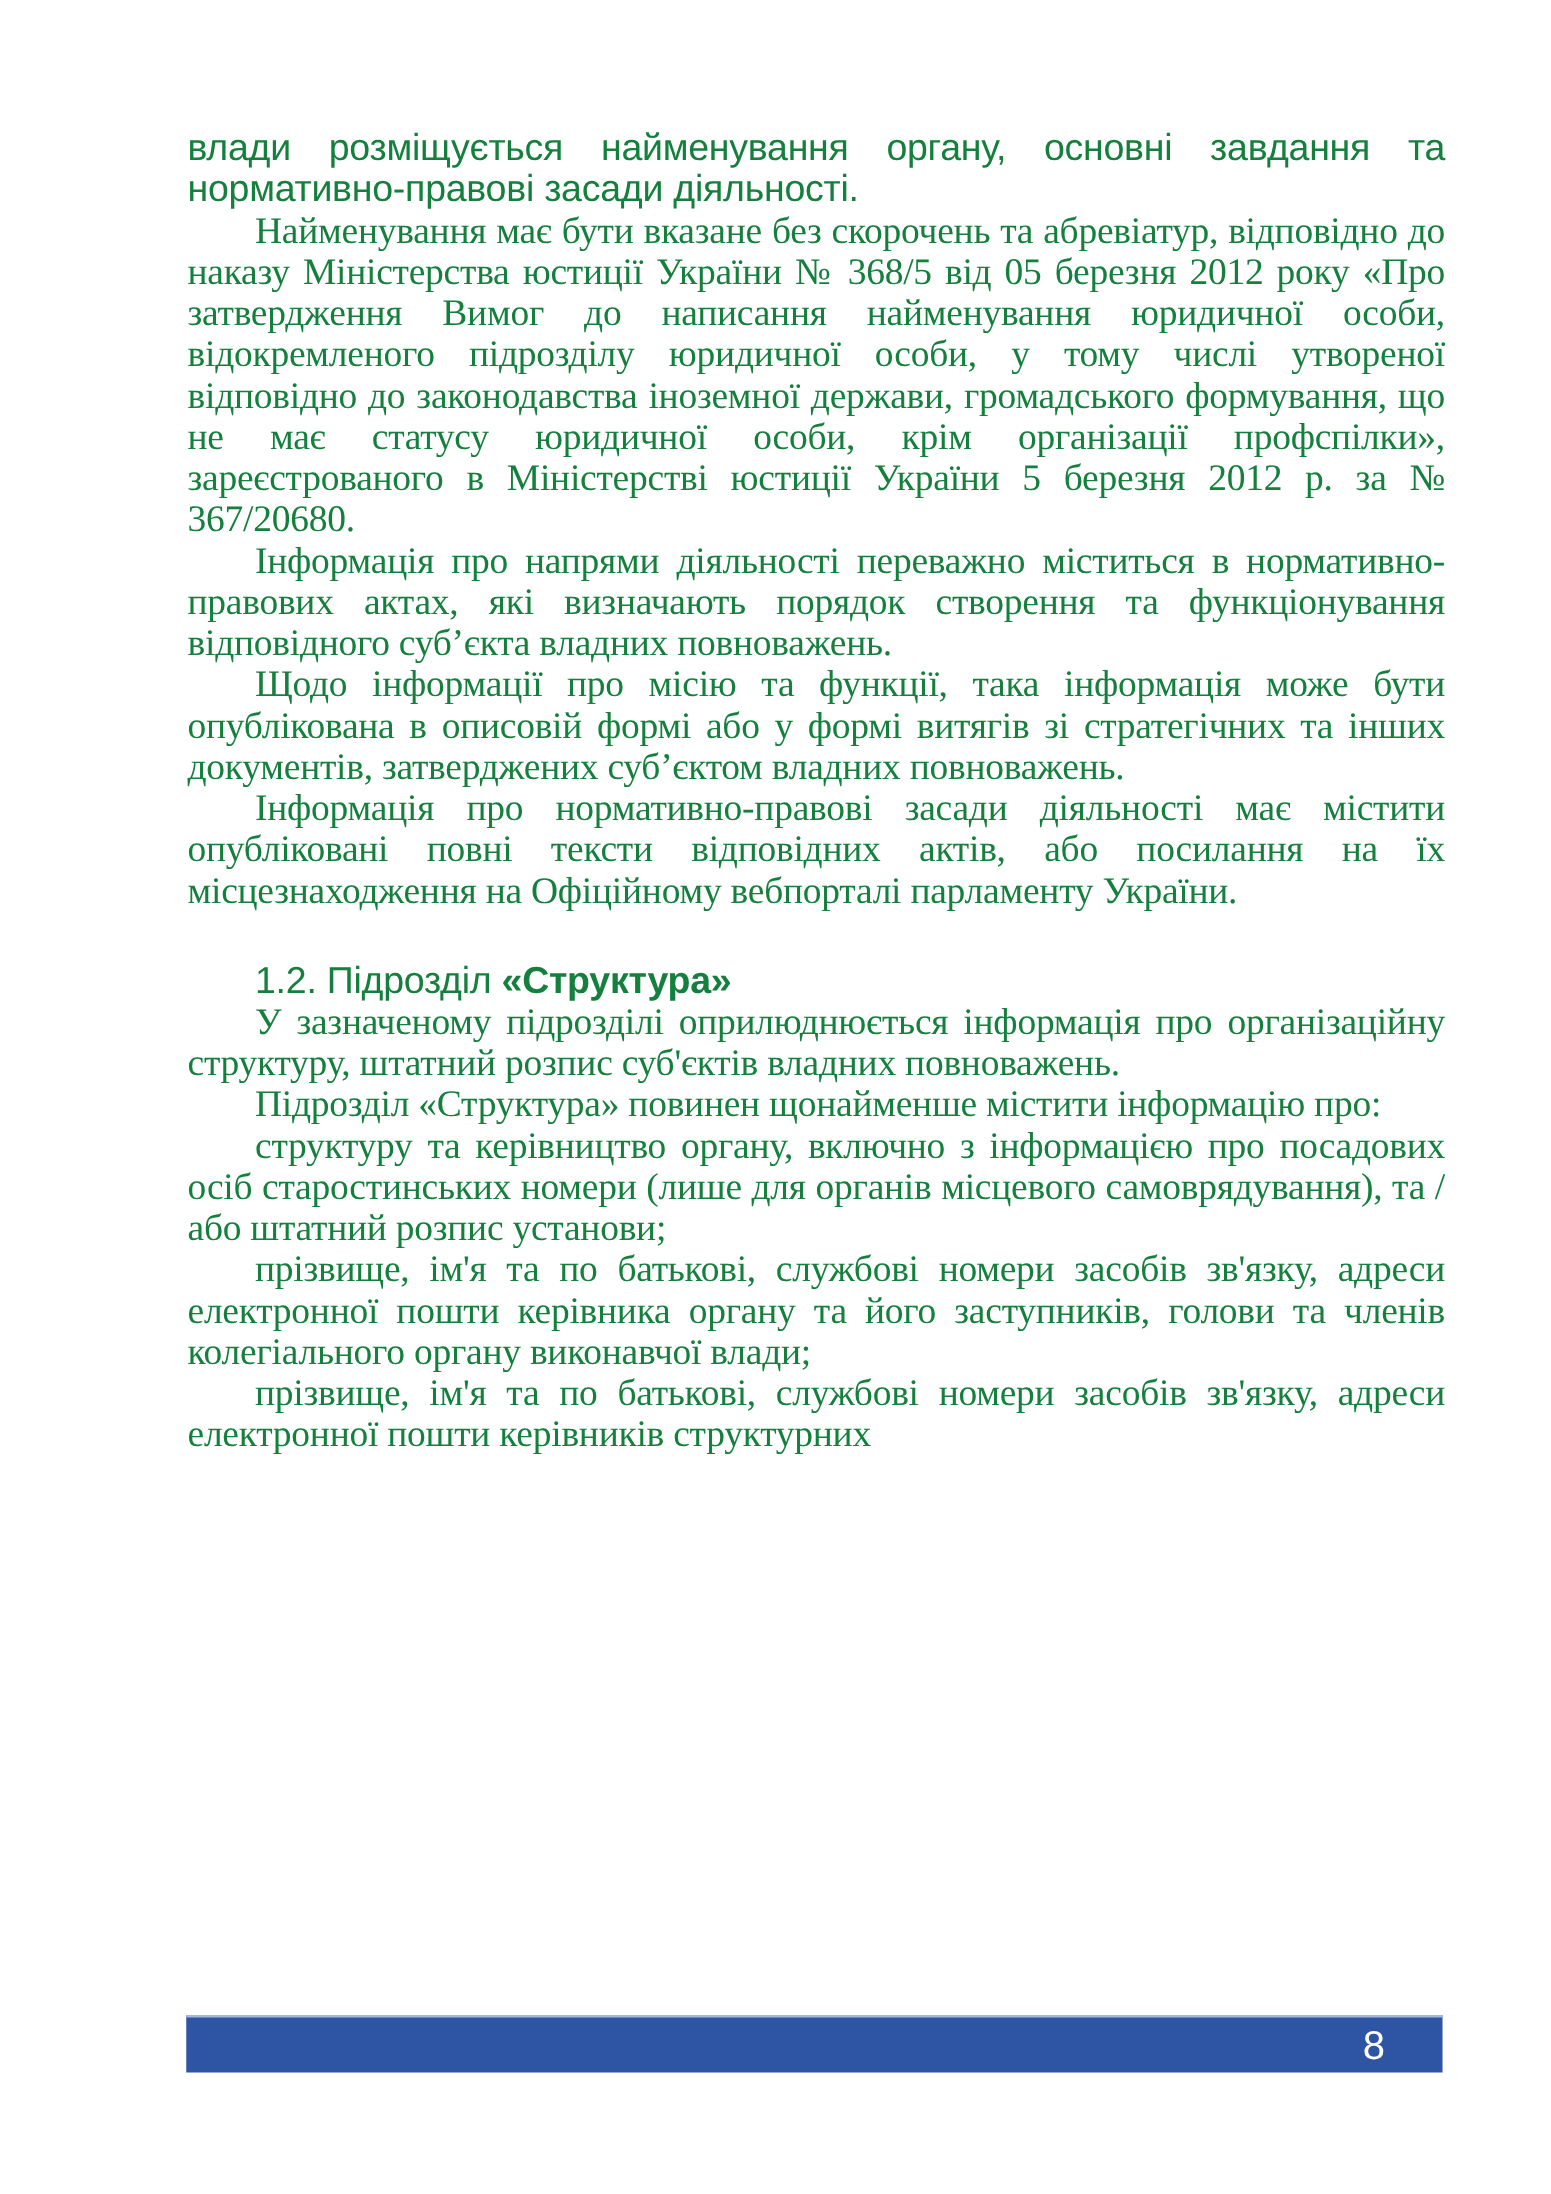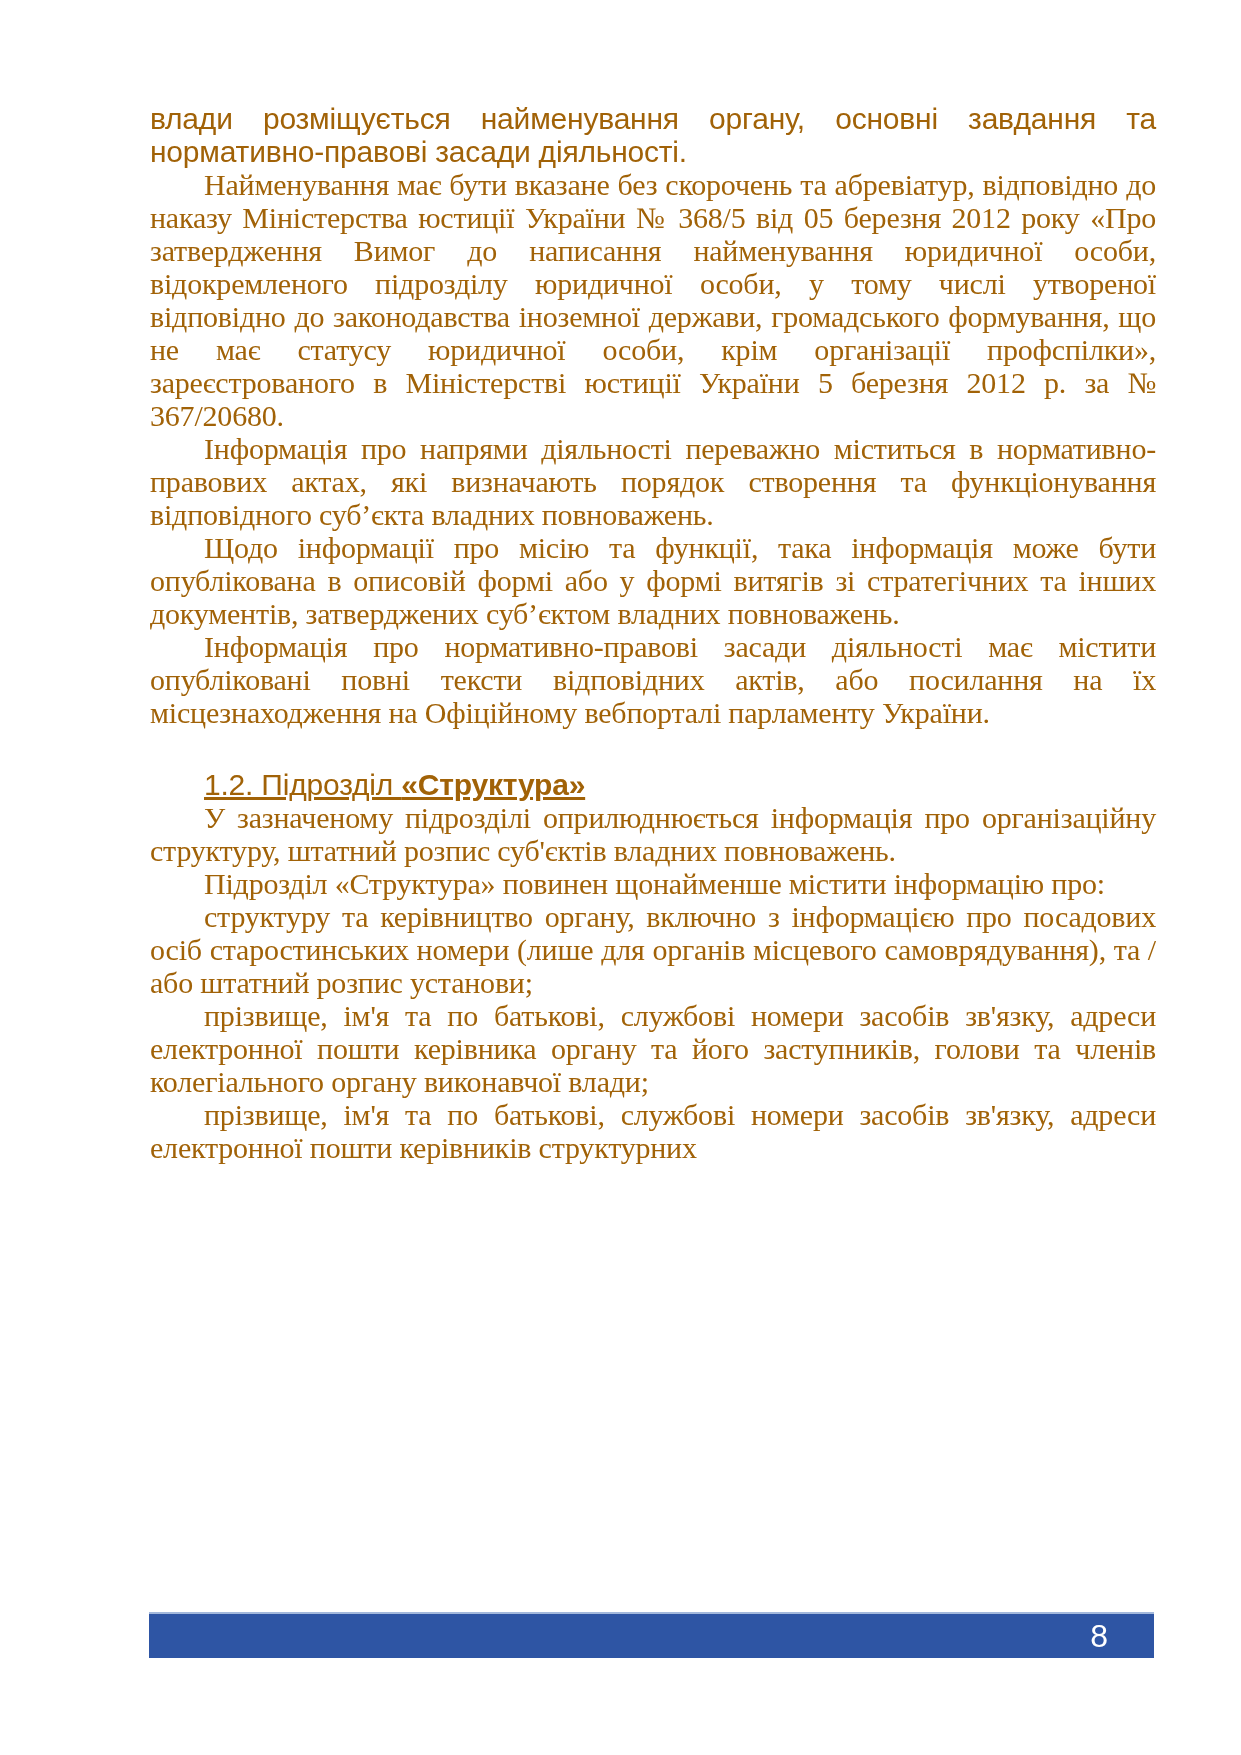--- a/index.html
+++ b/index.html
@@ -19,38 +19,37 @@
     left: 0; top: 0;
     width: 1241px;
     height: 1755px;
     background: #ffffff;
   }
   .content {
     position: absolute;
     left: 150px;
     top: 102px;
     width: 1006px;
-    color: #a16207;
+    color: #15803d;
     font-size: 30px;
     line-height: 33px;
     text-align: justify;
     letter-spacing: -0.2px;
   }
   .para {
     margin: 0;
   }
   .para.indent {
     text-indent: 54px;
     font-family: Liberation Serif, serif;
   }
   .heading {
     margin: 39px 0 0 0;
     text-indent: 54px;
     text-align: left;
-    text-decoration: underline;
   }
   .heading .bold {
     font-weight: bold;
   }
   .footer-bar {
     position: absolute;
     left: 149px;
     top: 1612px;
     width: 1005px;
     height: 46px;

